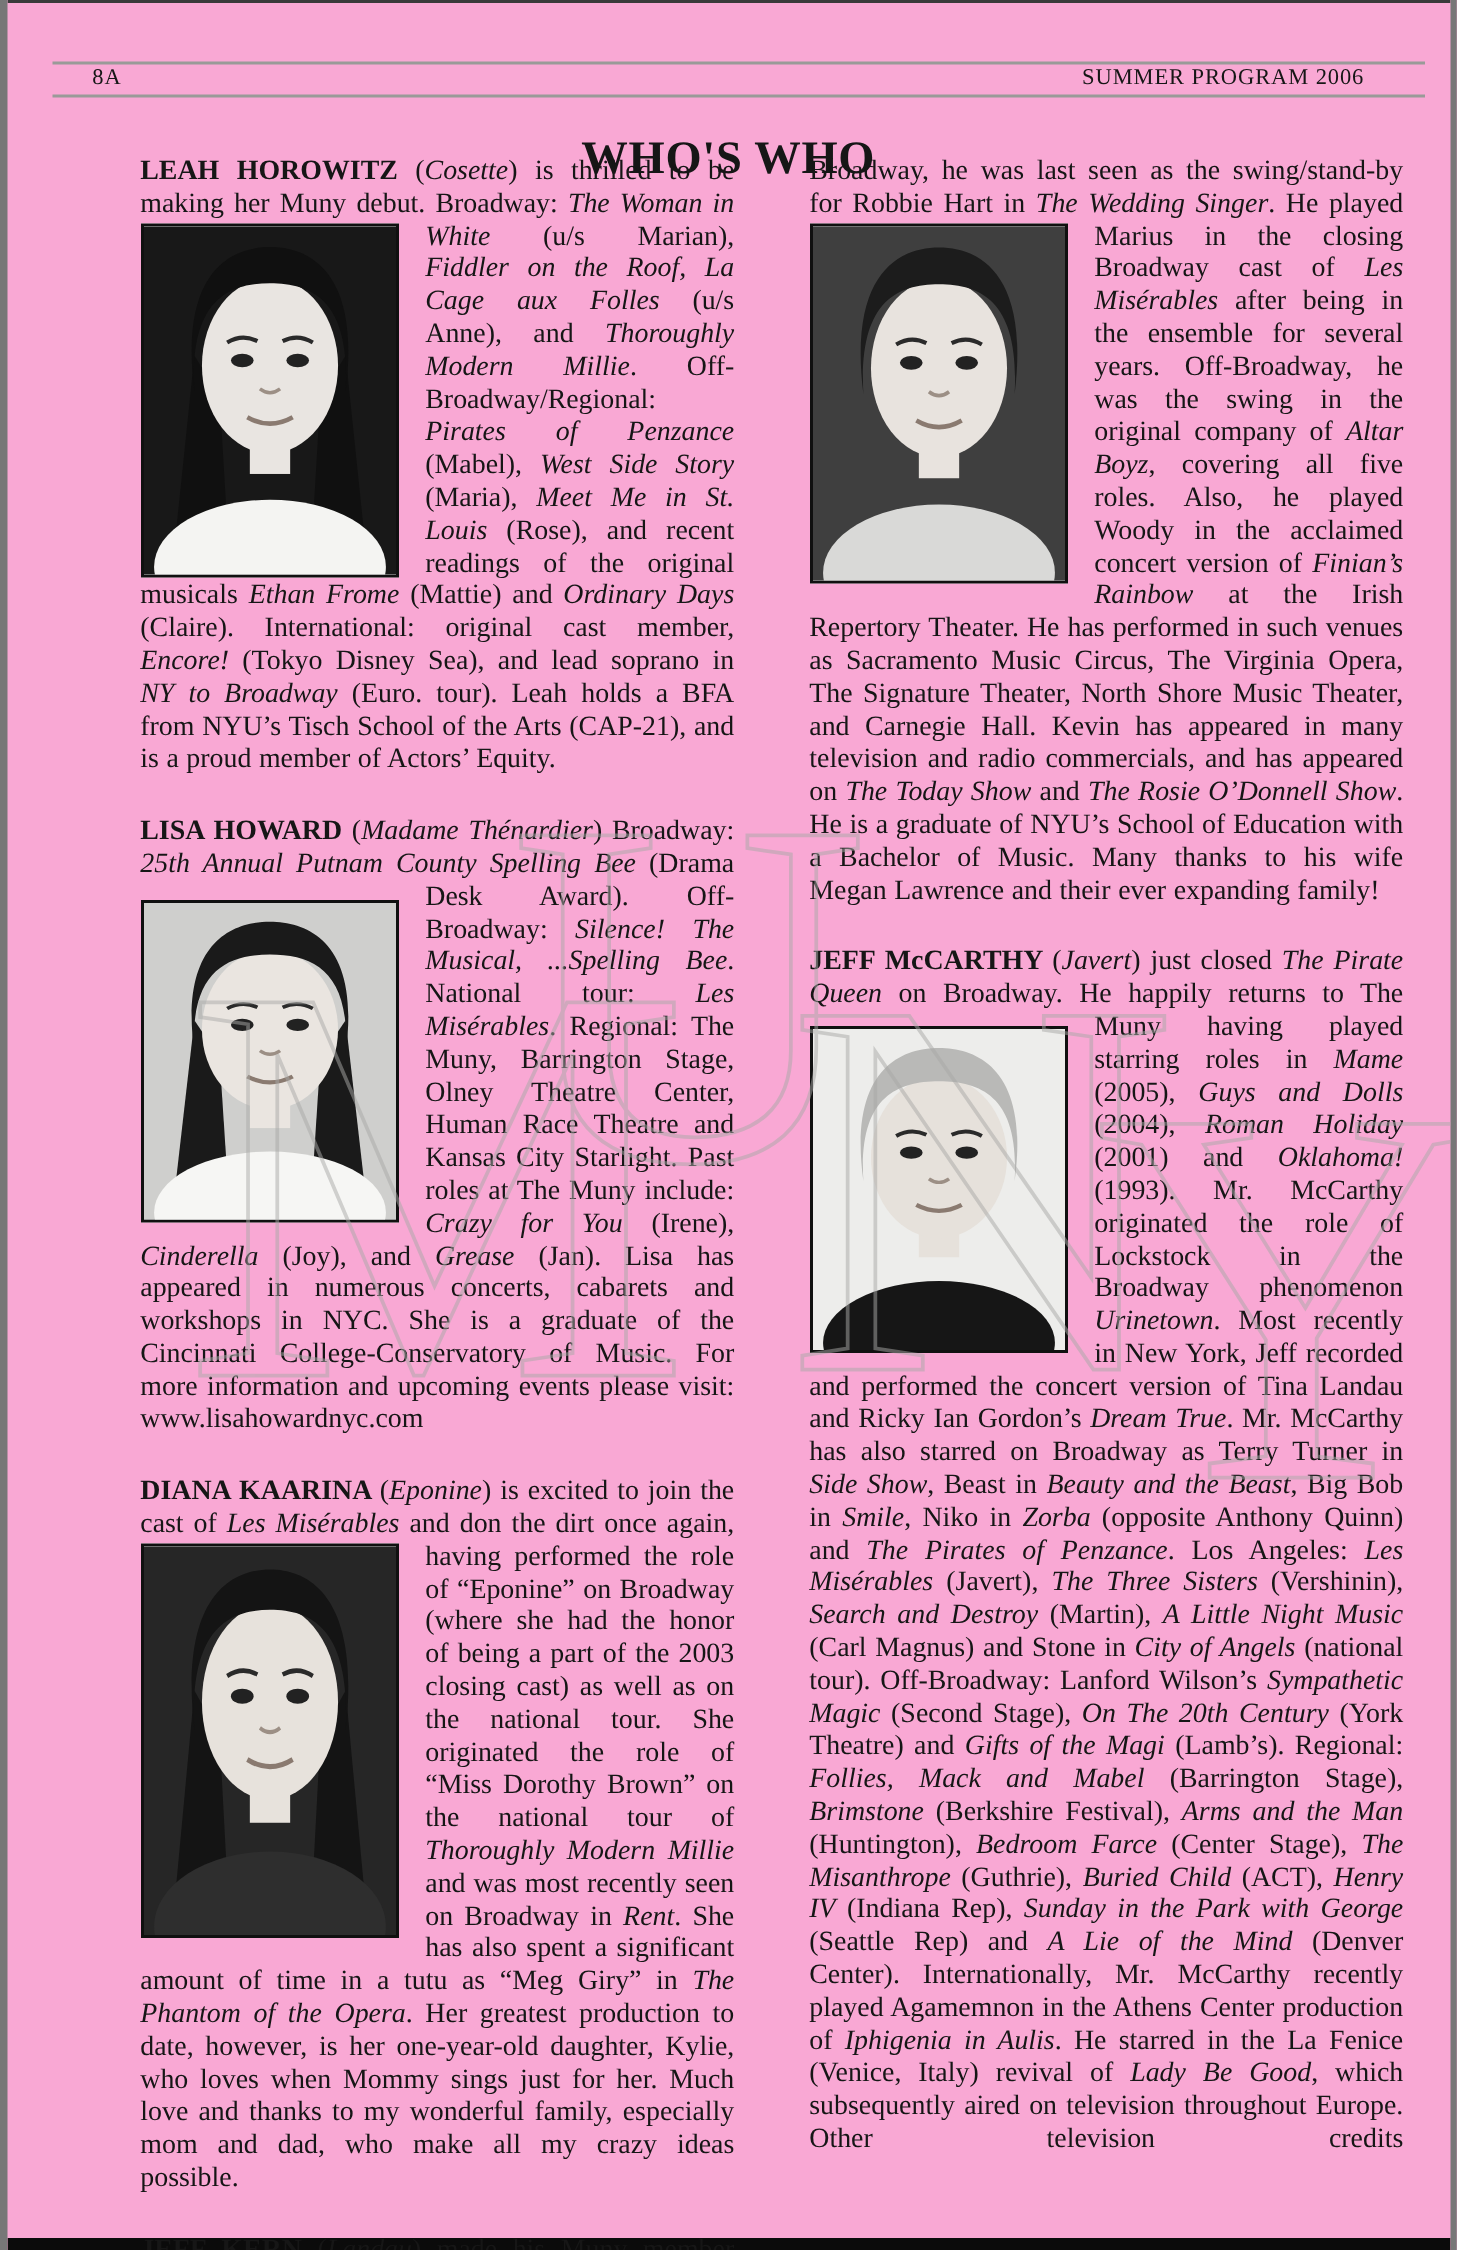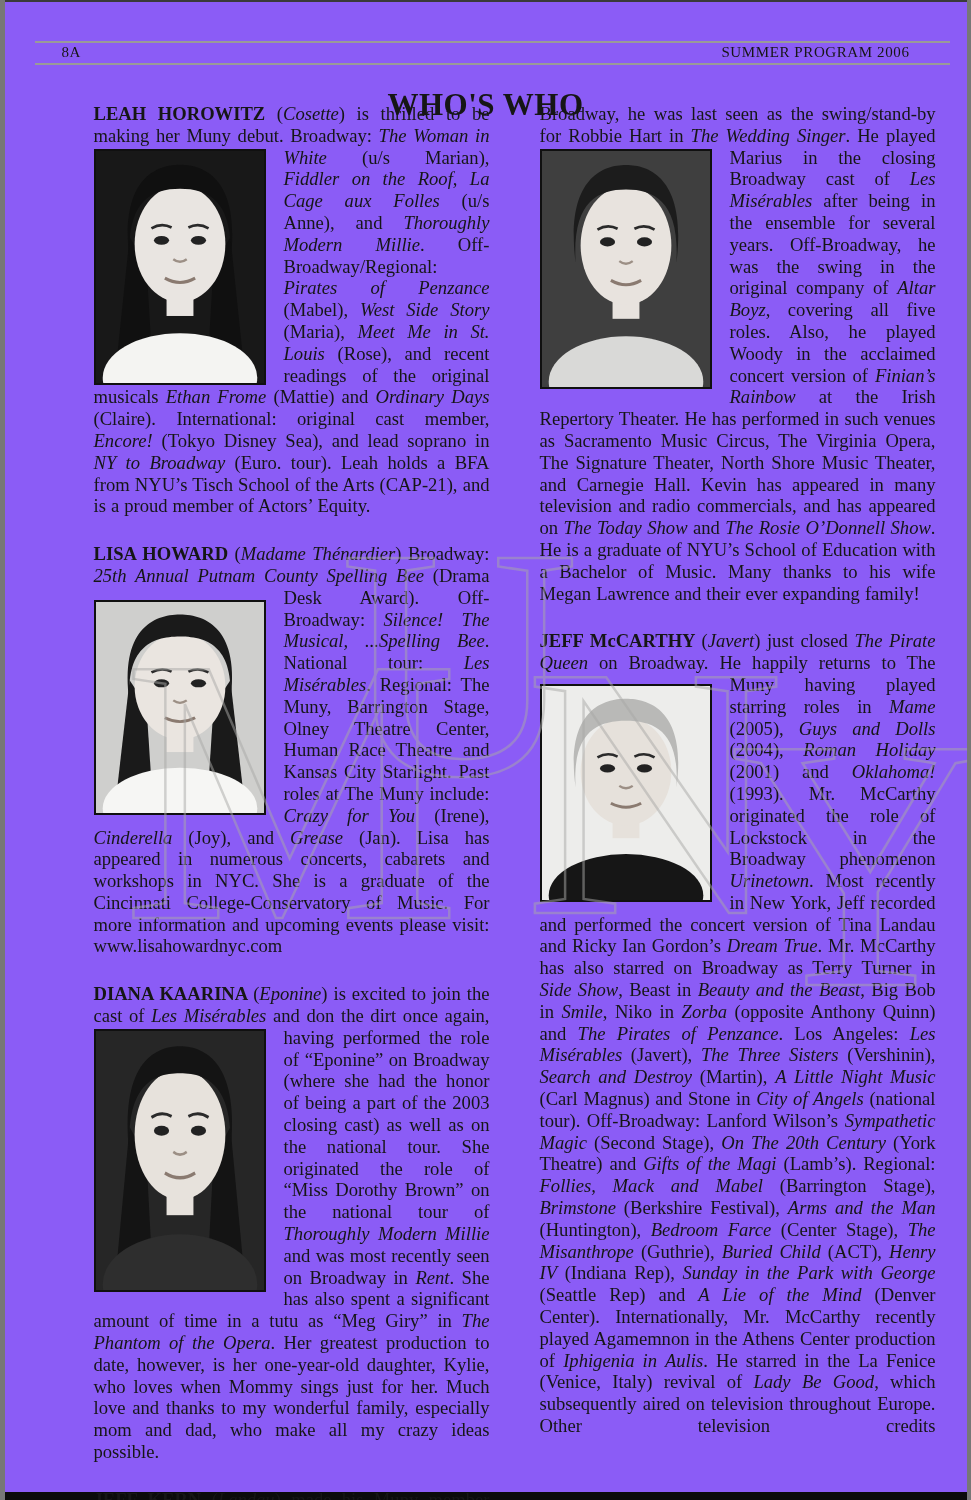--- a/index.html
+++ b/index.html
@@ -1,16 +1,16 @@
 <!DOCTYPE html>
 <html><head>
 <meta charset="utf-8">
 <style>
   html,body{margin:0;padding:0;background:#777;}
-  .page{position:relative;width:962px;height:1500px;margin:0 auto;background:#8b5cf6;
+  .page{position:relative;width:962px;height:1500px;margin:0 auto;background:#f9a8d4;
         font-family:"Liberation Serif",serif;color:#161616;overflow:hidden;}
   .top-edge{position:absolute;top:0;left:0;right:0;height:2px;background:#3a3a3a;}
   .bottom-bar{position:absolute;left:0;right:0;bottom:0;height:8px;background:#0b0b0b;}
 
   
   .header{position:absolute;top:41px;left:30px;right:17px;}
   .rule{height:2px;background:#9a9a98;}
   .header-row{display:flex;justify-content:space-between;align-items:baseline;
               padding:1px 40px 2px 27px;font-size:15px;letter-spacing:.6px;}
   .page-title{position:absolute;top:66px;left:0;width:100%;text-align:center;

